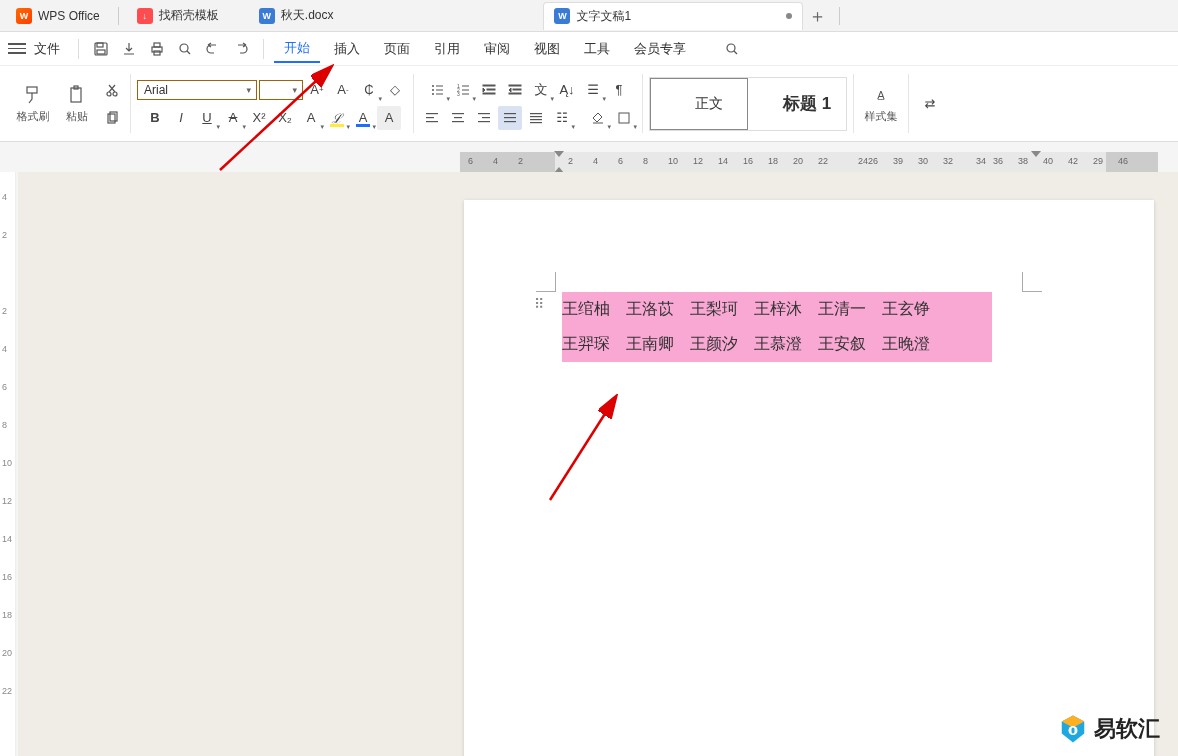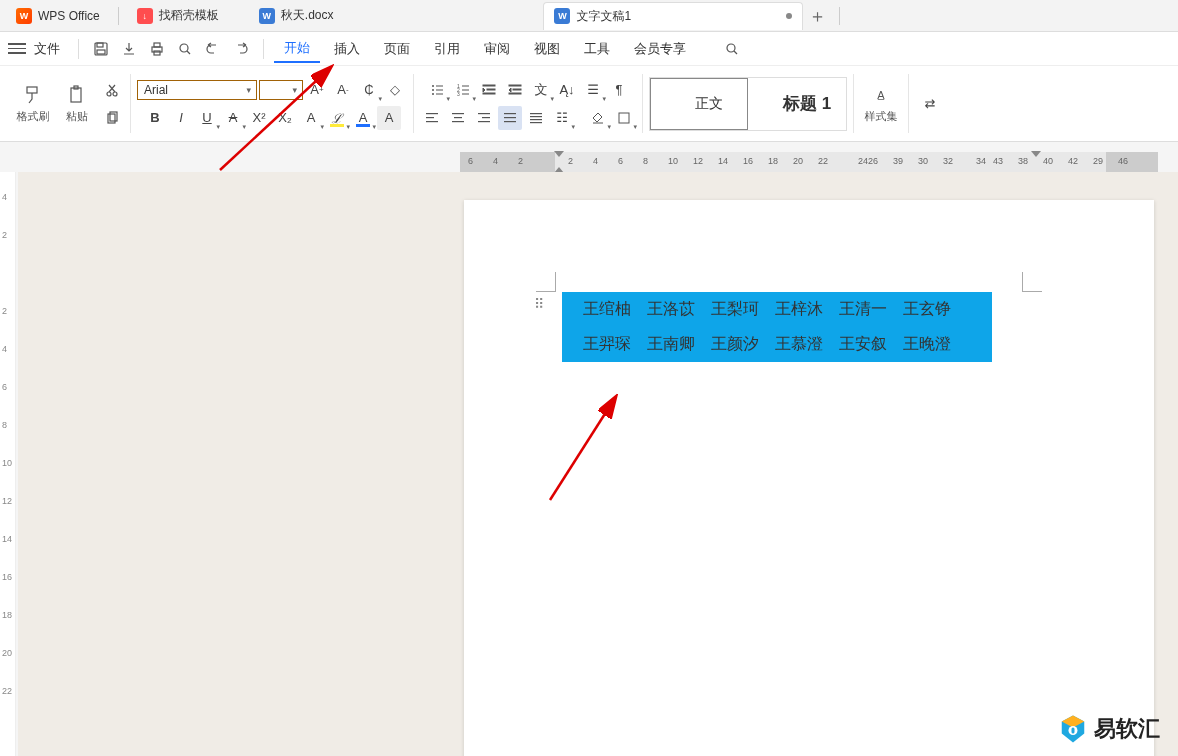--- a/index.html
+++ b/index.html
@@ -59,21 +59,21 @@
   .vruler{position:absolute;left:0;top:172px;width:16px;bottom:0;background:#fff;border-right:1px solid #eee;font-size:9px;color:#888;}
   .vruler div{position:absolute;left:2px;}
 
   
   .canvas{position:absolute;left:18px;top:172px;right:0;bottom:0;background:#f0ece6;overflow:hidden;}
   .page{position:absolute;left:446px;top:28px;width:690px;height:860px;background:#fff;box-shadow:0 1px 4px rgba(0,0,0,0.15);}
   .margin-mark{position:absolute;width:20px;height:20px;}
   .margin-mark.tl{left:80px;top:80px;border-left:1px solid #aaa;border-top:1px solid #aaa;transform:translate(-8px,-8px) rotate(180deg);}
   .margin-mark.tr{right:120px;top:80px;border-right:1px solid #aaa;border-top:1px solid #aaa;transform:translate(8px,-8px) rotate(180deg);}
   .content{position:absolute;left:98px;top:92px;right:162px;}
-  .content.sel{background:#0ea5e9;padding-left:21px;}
+  .content.sel{background:#f9a8d4;}
   .line{display:flex;gap:0;font-family:SimSun,serif;font-size:16px;color:#333;padding:7px 0;}
   .cell{width:64px;text-align:left;}
   .handle{position:absolute;left:70px;top:96px;color:#888;font-size:14px;cursor:move;}
 
   
   .arrow{position:absolute;stroke:#d00;fill:#d00;pointer-events:none;}
 
   
   .watermark{position:absolute;right:18px;bottom:12px;display:flex;align-items:center;gap:6px;font-size:22px;font-weight:bold;color:#222;}
   .wm-icon{width:30px;height:30px;}
@@ -378,21 +378,21 @@
     <span class="tick" style="left: 283px;">16</span>
     <span class="tick" style="left: 308px;">18</span>
     <span class="tick" style="left: 333px;">20</span>
     <span class="tick" style="left: 358px;">22</span>
     <span class="tick" style="left: 398px;">24</span>
     <span class="tick" style="left: 408px;">26</span>
     <span class="tick" style="left: 433px;">39</span>
     <span class="tick" style="left: 458px;">30</span>
     <span class="tick" style="left: 483px;">32</span>
     <span class="tick" style="left: 508px; margin-left: 8px;">34</span>
-    <span class="tick" style="left: 533px;">43</span>
+    <span class="tick" style="left: 533px;">36</span>
     <span class="tick" style="left: 558px;">38</span>
     <span class="tick" style="left: 583px;">40</span>
     <span class="tick" style="left: 608px;">42</span>
     <span class="tick" style="left: 633px;">29</span>
     <span class="tick" style="left: 658px;">46</span>
   </div>
 
 <div class="vruler">
     <div style="top: 20px;">4</div>
     <div style="top: 58px;">2</div>

